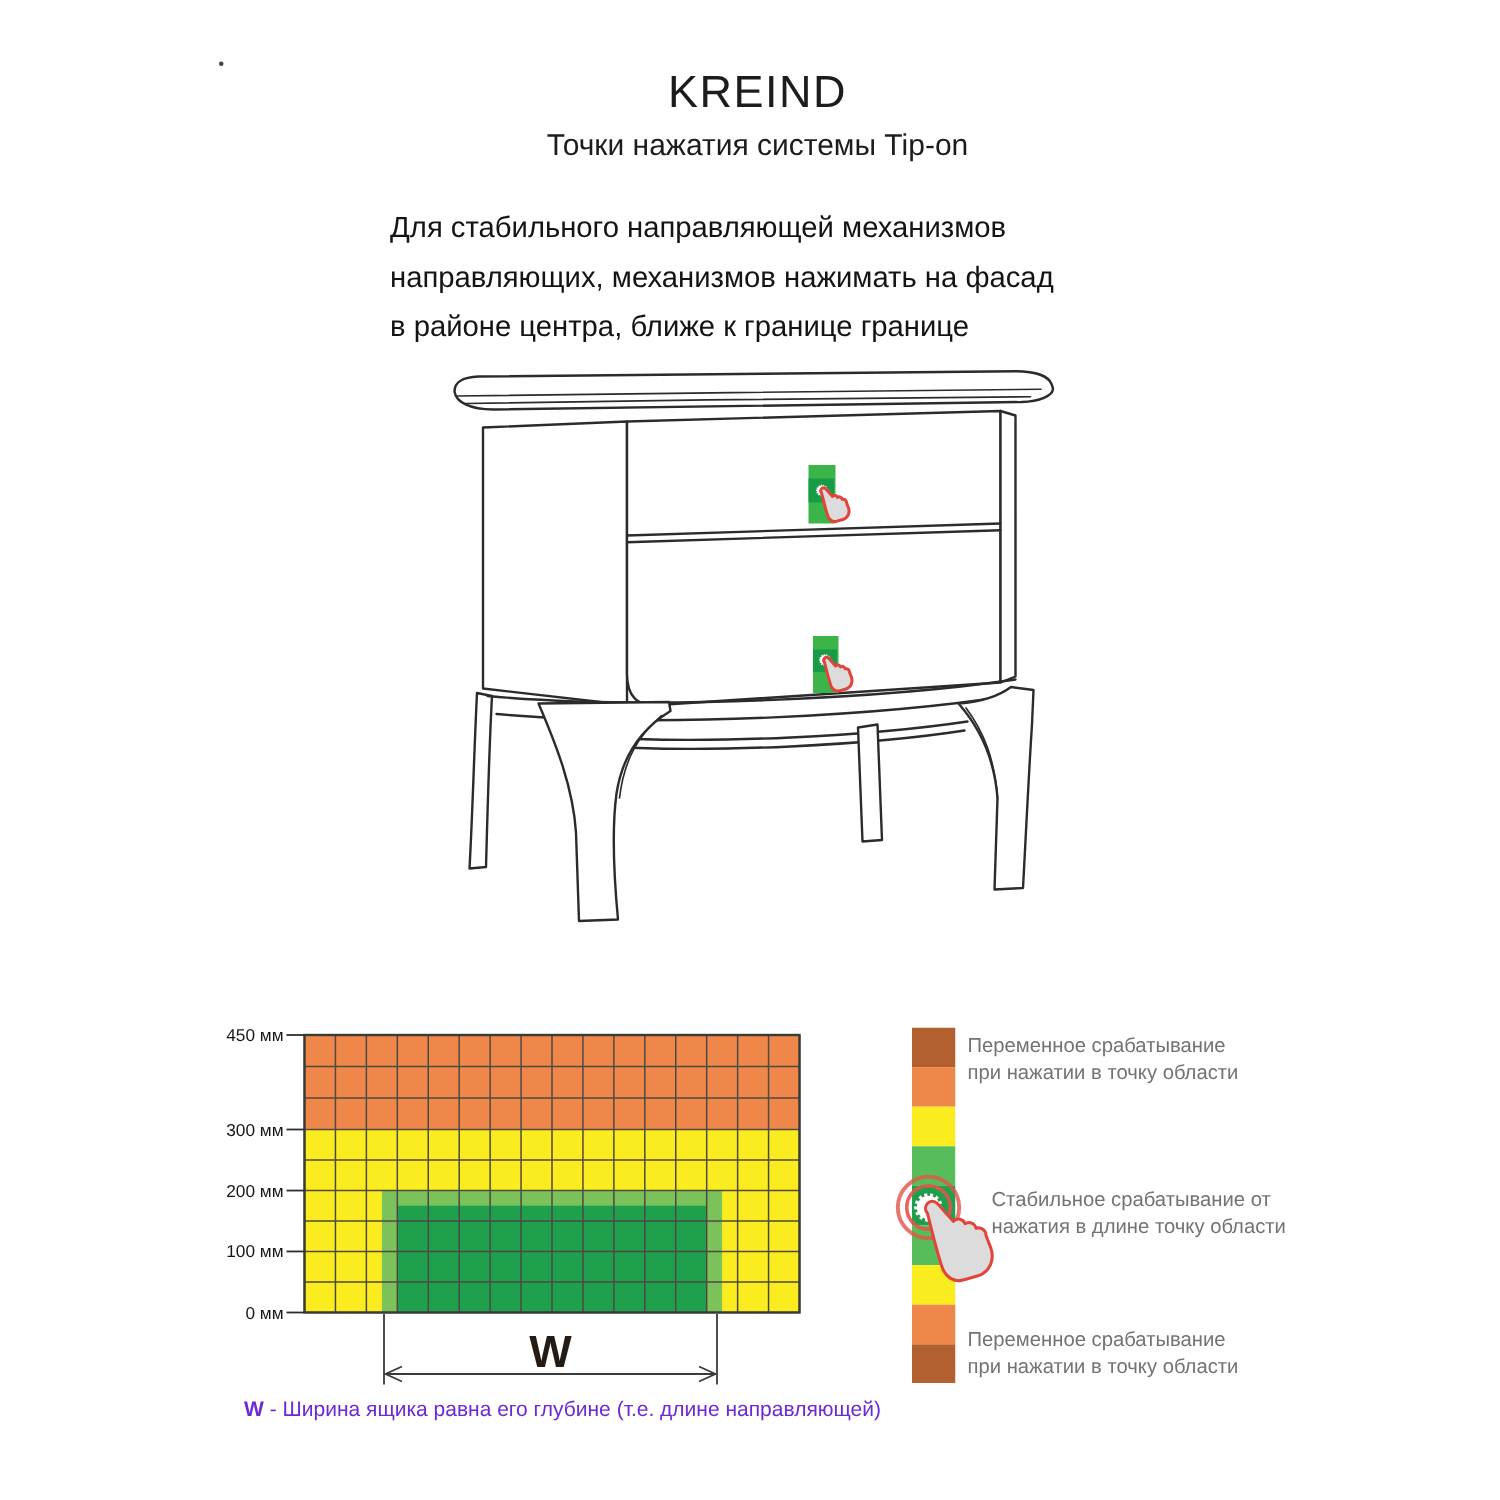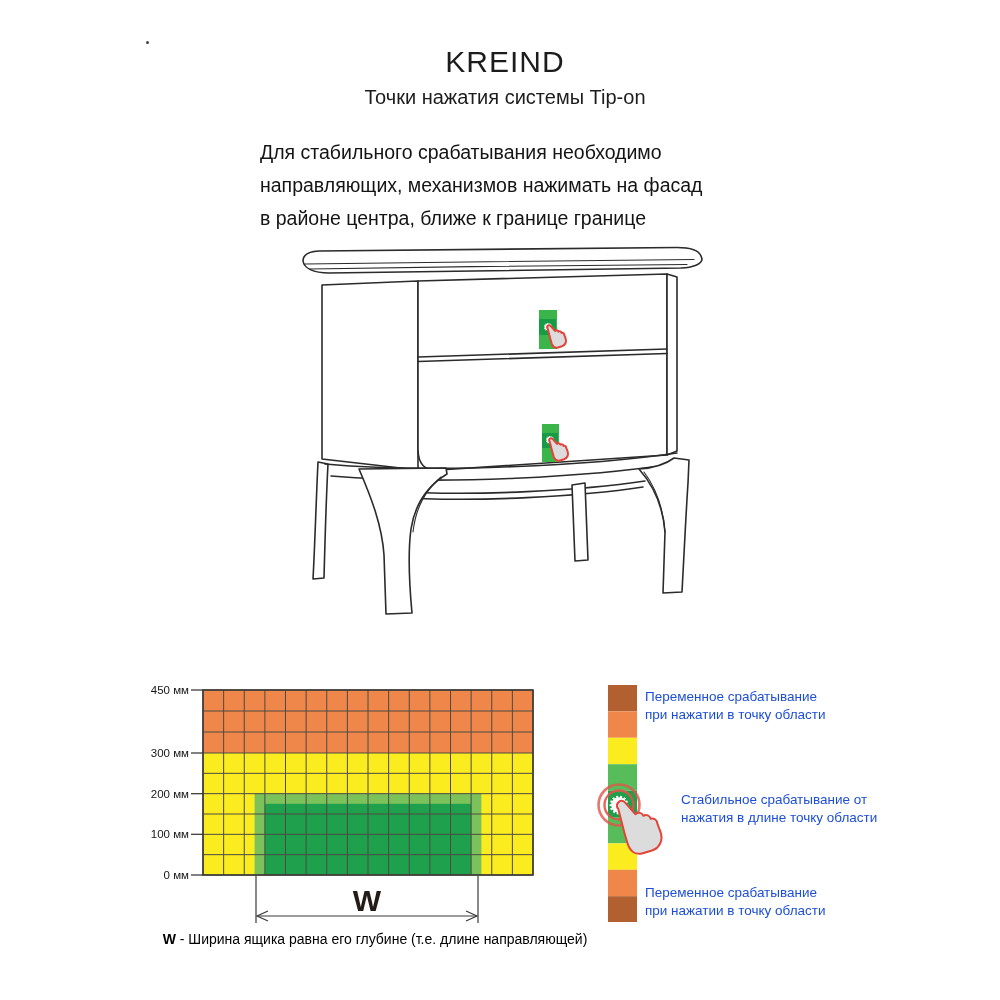--- a/index.html
+++ b/index.html
@@ -7,38 +7,38 @@
   .abs{position:absolute;}
   .brand{left:0;top:45px;width:1010px;text-align:center;font-size:30px;letter-spacing:1px;color:#1c1c1c;}
   .subtitle{left:0;top:86px;width:1010px;text-align:center;font-size:20px;color:#1c1c1c;}
   .paragraph{left:260px;top:136px;width:520px;font-size:19.5px;line-height:33px;color:#141414;}
   .stray-dot{left:146px;top:41px;width:3px;height:3px;background:#444;border-radius:50%;}
   .tick{font-size:11.5px;fill:#161616;}
   #grid-lines line{stroke:#4C4A43;stroke-width:1;}
   .tickline{stroke:#2e2e2e;stroke-width:1.2;}
   .dim{stroke:#3a3a3a;stroke-width:1.2;fill:none;}
   .wlabel{font-size:30px;font-weight:bold;fill:#241c14;}
-  .caption{left:140px;top:931px;width:470px;text-align:center;font-size:14px;color:#000000;}
+  .caption{left:140px;top:931px;width:470px;text-align:center;font-size:14px;color:#6d28d9;}
   .caption span{white-space:pre-wrap;}
-  .legend-text{font-size:13.5px;line-height:17.5px;color:#1d4ed8;}
+  .legend-text{font-size:13.5px;line-height:17.5px;color:#737373;}
   .lt-top{left:645px;top:688px;}
-  .lt-mid{left:661px;top:791px;margin-left:20px;}
+  .lt-mid{left:661px;top:791px;}
   .lt-bot{left:645px;top:884px;}
   svg{display:block;}
   .furn path,.furn line{vector-effect:non-scaling-stroke;}
 </style>
 </head>
 <body>
 
 <div class="abs stray-dot"></div>
 
 <div class="abs brand">KREIND</div>
 <div class="abs subtitle">Точки нажатия системы Tip-on</div>
 <div class="abs paragraph">
-  <div>Для стабильного срабатывания необходимо</div>
+  <div>Для стабильного направляющей механизмов</div>
   <div>направляющих, механизмов нажимать на фасад</div>
   <div>в районе центра, ближе к границе границе</div>
 </div>
 
 <svg class="abs furn" style="left:295px;top:243px;" width="420" height="385" viewBox="0 0 420 385">
   <defs>
     <g id="press-core">
       <circle cx="20" cy="20" r="7.2" fill="#FFFFFF" stroke="#1E9B47" stroke-width="2.6" stroke-dasharray="1.6 1.7"></circle>
       <circle cx="20" cy="20" r="3.4" fill="#FFFFFF"></circle>
       <path d="M 19.5,23 C 16.5,19.5 21,14.5 24.5,18 L 32.5,27

